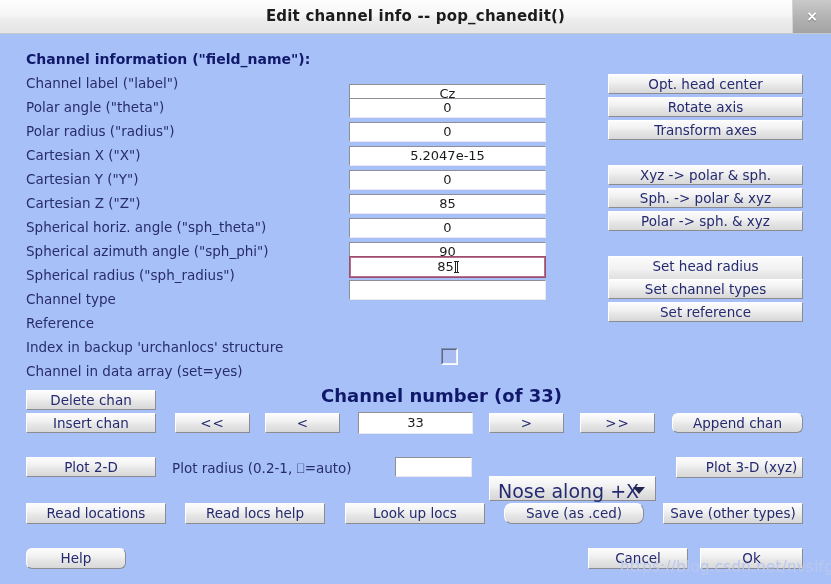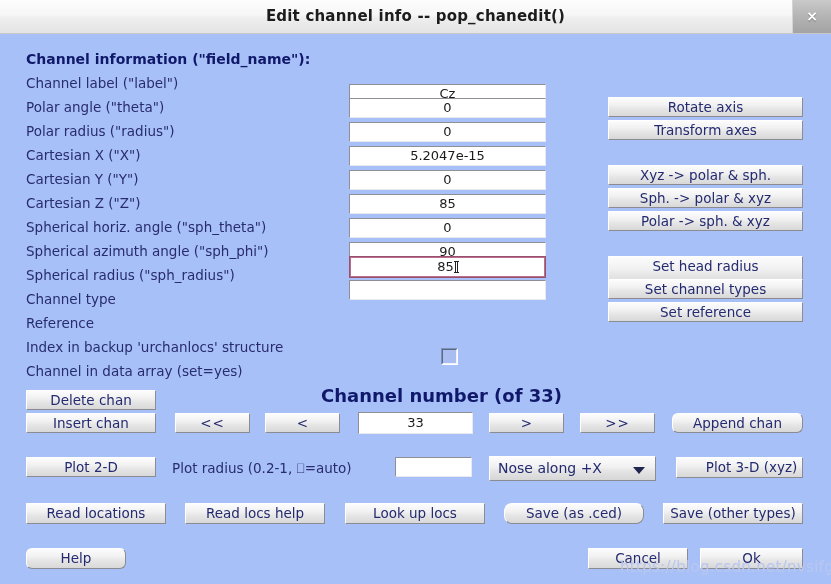--- a/index.html
+++ b/index.html
@@ -85,22 +85,23 @@
     overflow:hidden;
   }
 
   .popup{
     position:absolute;box-sizing:border-box;
     background:linear-gradient(to bottom,#fdfdfd 0%,#f0f0f0 45%,#e5e5e5 60%,#d6d6d6 100%);
     border-top:1px solid #ffffff;
     border-left:1px solid #ffffff;
     border-right:1px solid #8b8b92;
     border-bottom:1px solid #8b8b92;
-    font-size:14px;color:#242a70;
-    cursor:pointer;
+    font-size:19px;color:#242a70;
+    cursor:pointer;
+    margin-top:20px;
   }
   .popup .pv{position:absolute;left:8px;top:3px;}
   .arrow{
     position:absolute;right:10px;top:10px;
     width:0;height:0;
     border-left:6px solid transparent;
     border-right:6px solid transparent;
     border-top:7px solid #20264f;
   }
 
@@ -167,20 +168,21 @@
   <div class="tf" style="left:349px;top:242px;width:197px;height:20px;">90</div>
 
   <div class="tf focused" style="left:349px;top:256px;width:197px;height:22px;line-height:20px;"><span>85</span><span class="caret"></span></div>
 
   <div class="tf" style="left:349px;top:280px;width:197px;height:20px;"></div>
 
   <div class="chk" style="left:441px;top:348px;">
       <i></i>
     </div>
 
+  <div class="btn" style="left:608px;top:74px;width:195px;height:20px;line-height:18px;">Opt. head center</div>
   <div class="btn" style="left:608px;top:97px;width:195px;height:20px;line-height:18px;">Rotate axis</div>
   <div class="btn" style="left:608px;top:120px;width:195px;height:20px;line-height:18px;">Transform axes</div>
 
   <div class="btn" style="left:608px;top:165px;width:195px;height:20px;line-height:18px;">Xyz -&gt; polar &amp; sph.</div>
   <div class="btn" style="left:608px;top:188px;width:195px;height:20px;line-height:18px;">Sph. -&gt; polar &amp; xyz</div>
   <div class="btn" style="left:608px;top:211px;width:195px;height:20px;line-height:18px;">Polar -&gt; sph. &amp; xyz</div>
 
   <div class="btn" style="left:608px;top:256px;width:195px;height:32px;line-height:18px;">Set head radius</div>
   <div class="btn" style="left:608px;top:279px;width:195px;height:20px;line-height:18px;">Set channel types</div>
   <div class="btn" style="left:608px;top:302px;width:195px;height:20px;line-height:18px;">Set reference</div>

